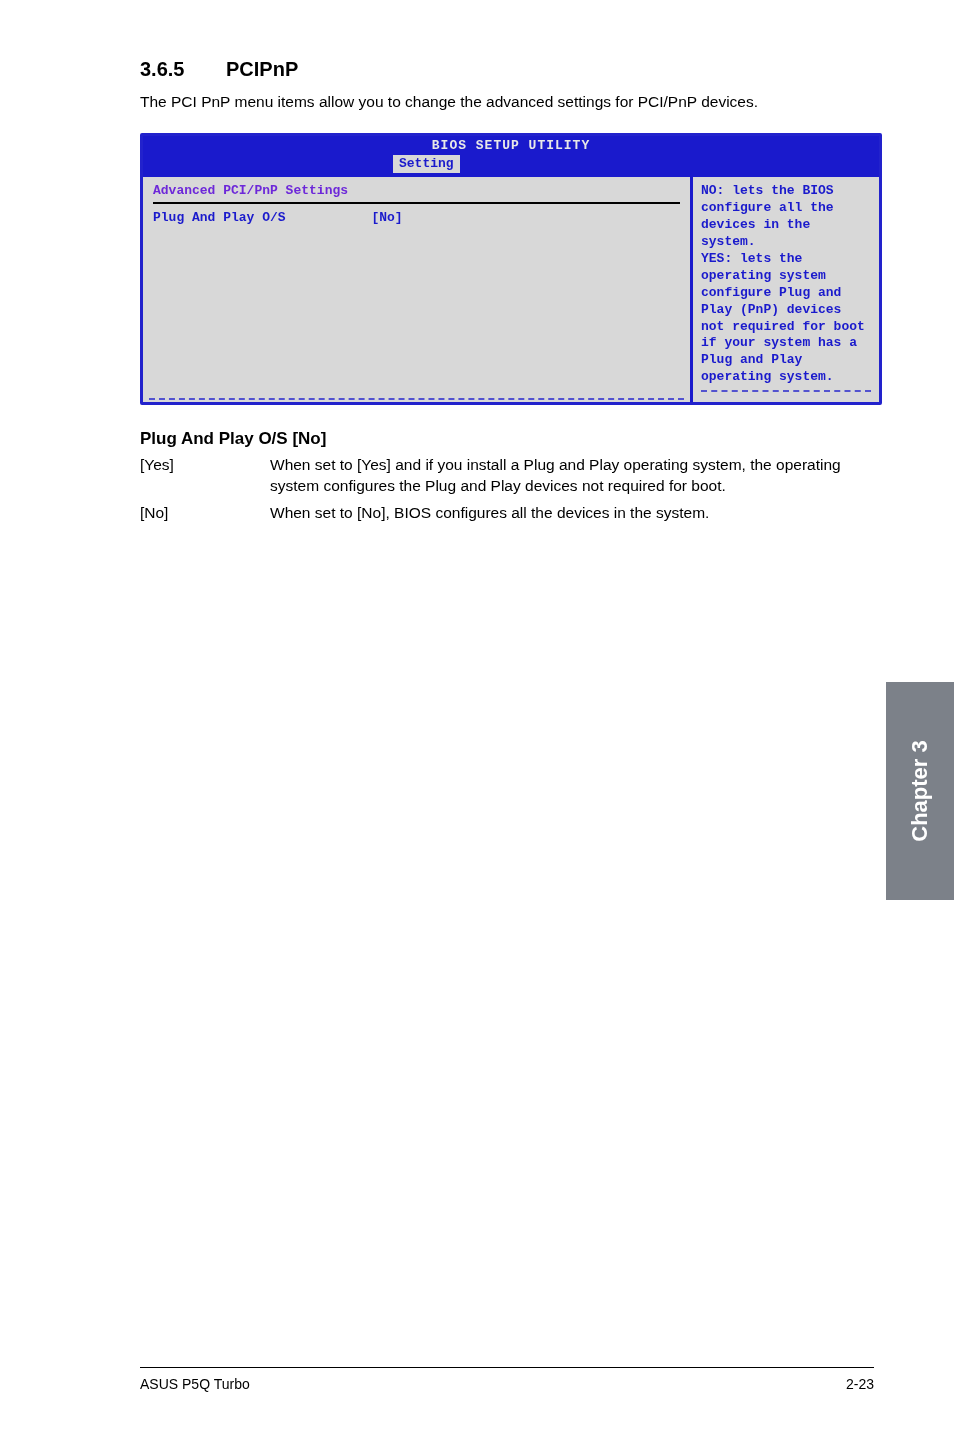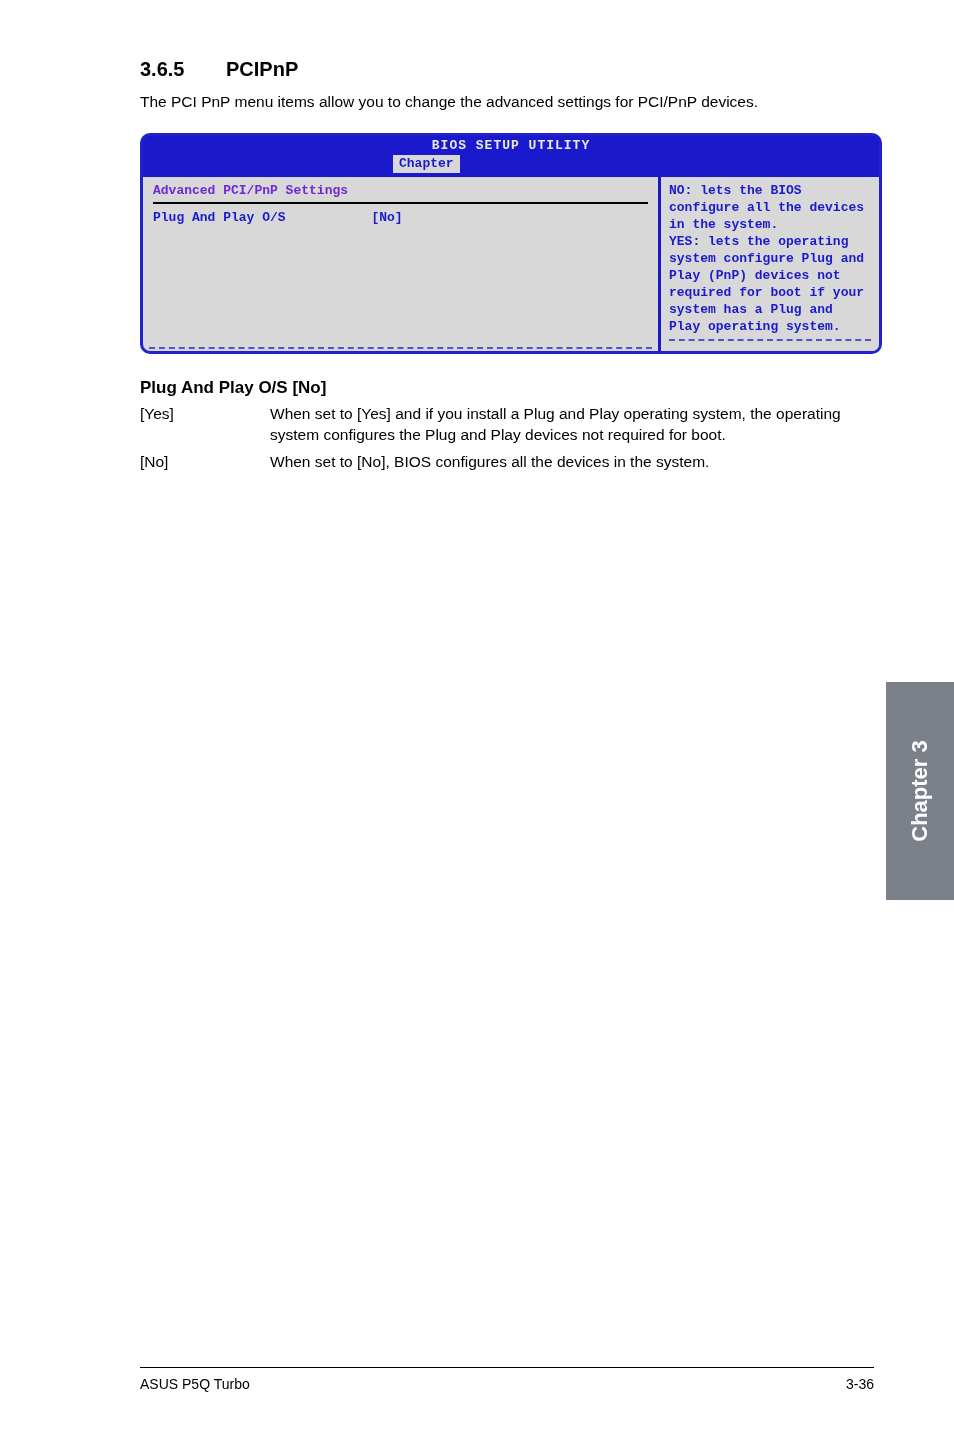--- a/index.html
+++ b/index.html
@@ -20,21 +20,21 @@
     margin-bottom: 10px;
   }
   .section-heading .num { display: inline-block; width: 86px; }
   .intro {
     font-size: 15.5px;
     margin-bottom: 18px;
     line-height: 1.4;
   }
   .bios-box {
     border: 3px solid #2222cc;
-    border-radius: 10px;
+    border-radius: 2px;
     background: #1a1acc;
     overflow: hidden;
     font-family: "Courier New", monospace;
     font-size: 13px;
     line-height: 1.3;
     margin-top: 20px;
   }
   .bios-title-bar {
     background: #1a1acc;
     color: #e8e8e8;
@@ -60,21 +60,21 @@
     border-top: 2px solid #1a1acc;
   }
   .bios-main {
     flex: 1;
     padding: 6px 10px 10px 10px;
     border-right: 3px solid #1a1acc;
     position: relative;
     min-height: 150px;
   }
   .bios-side {
-    width: 218px;
+    width: 186px;
     padding: 6px 8px 10px 8px;
     color: #1a1acc;
     font-weight: bold;
     background: #d8d8d8;
   }
   .bios-heading {
     font-weight: bold;
     color: #6d28d9;
     margin-bottom: 2px;
   }
@@ -155,21 +155,21 @@
 
 <div class="content">
   <h2 class="section-heading">
     <span class="num">3.6.5</span><span>PCIPnP</span>
   </h2>
   <p class="intro">The PCI PnP menu items allow you to change the advanced settings for PCI/PnP devices.</p>
 
   <div class="bios-box">
     <div class="bios-title-bar">BIOS SETUP UTILITY</div>
     <div class="bios-tab-row">
-      <span class="bios-tab">Chapter</span>
+      <span class="bios-tab">Setting</span>
     </div>
     <div class="bios-body">
       <div class="bios-main">
         <div class="bios-heading">Advanced PCI/PnP Settings</div>
         <hr class="bios-hr">
         <div class="bios-option"><span>Plug And Play O/S</span>           <span>[No]</span></div>
         <div class="bios-bottom-dash"></div>
       </div>
       <div class="bios-side">
         <div style="white-space: pre-wrap;">NO: lets the BIOS configure all the devices in the system.
@@ -191,14 +191,14 @@
     </div>
   </div>
 </div>
 
 <div class="side-tab">
   <span>Chapter 3</span>
 </div>
 
 <div class="footer">
   <span>ASUS P5Q Turbo</span>
-  <span>3-36</span>
+  <span>2-23</span>
 </div>
 
 </body></html>

